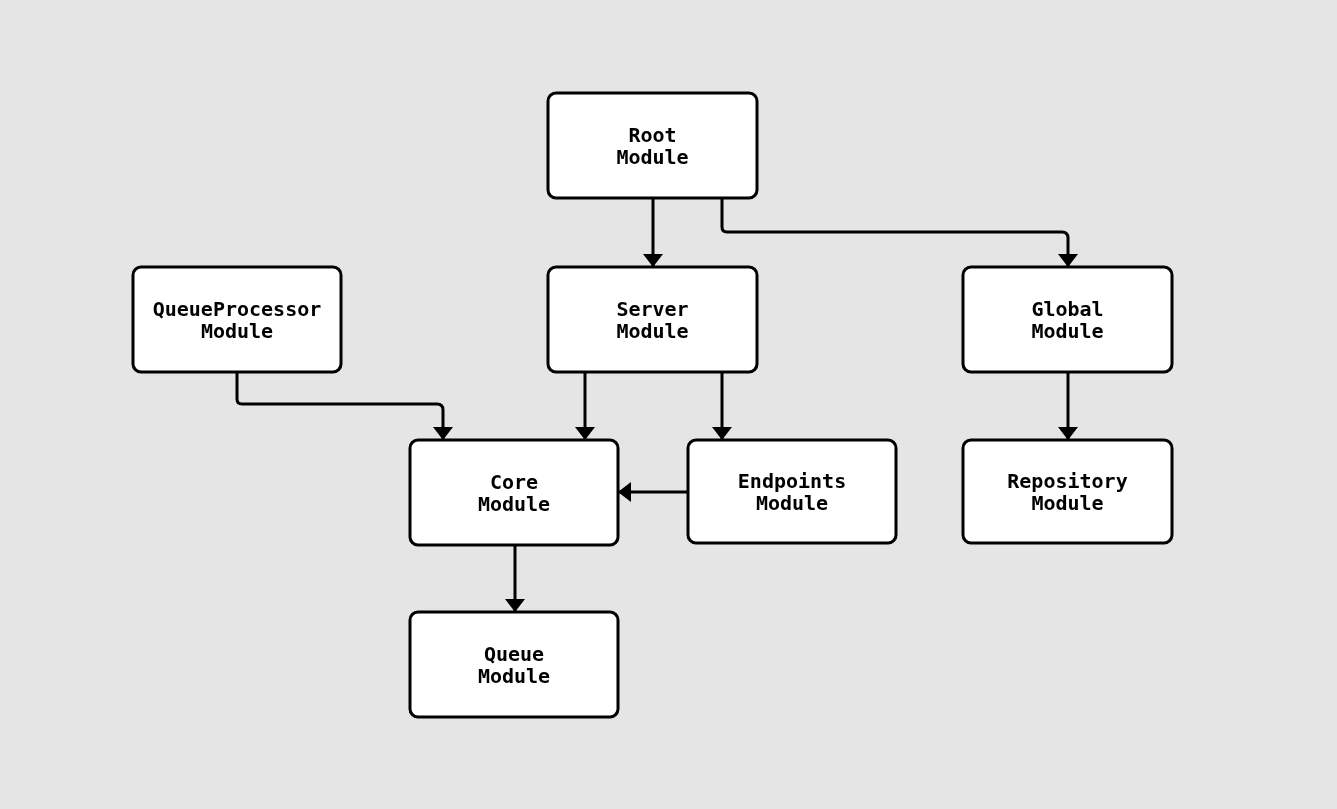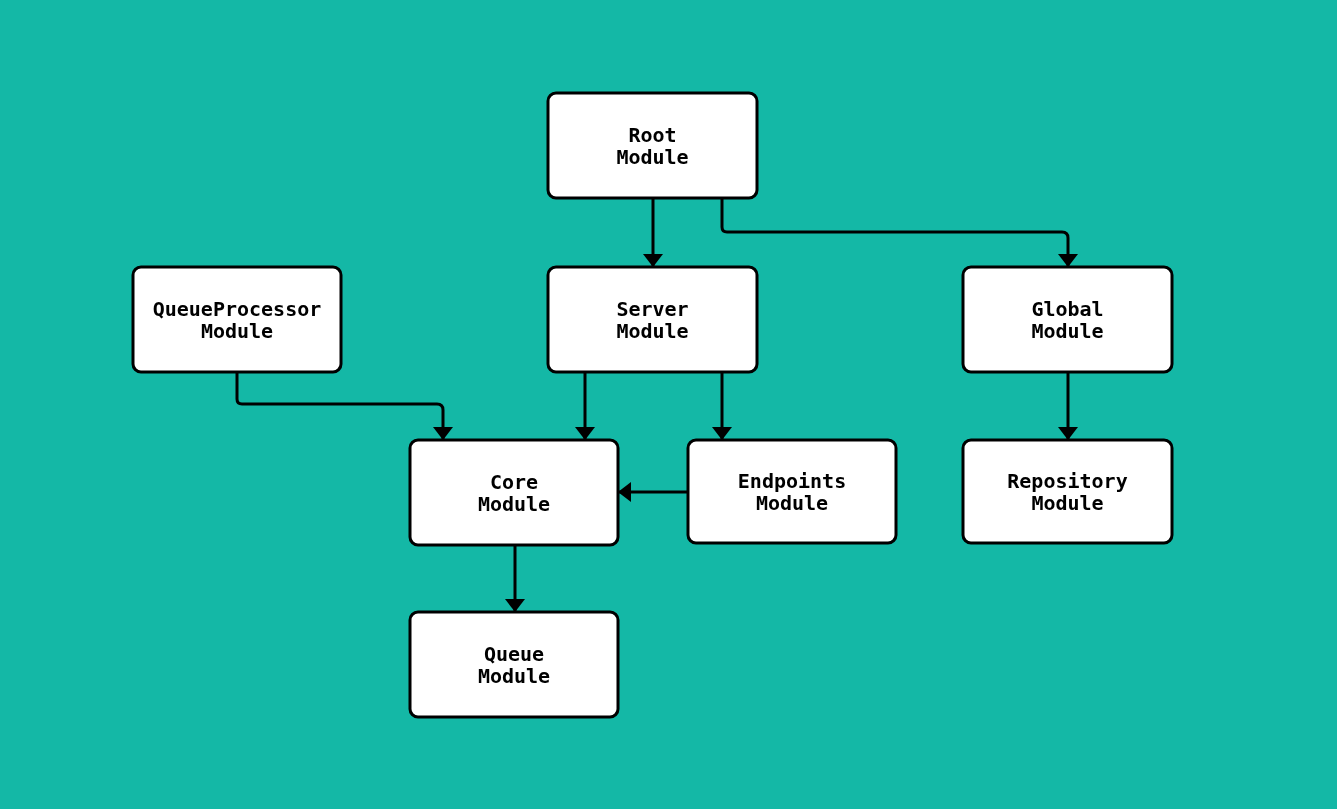--- a/index.html
+++ b/index.html
@@ -4,21 +4,21 @@
 <style>
   html, body {
     margin: 0;
     padding: 0;
     background: #ffffff;
   }
   .canvas {
     position: relative;
     width: 1337px;
     height: 809px;
-    background: #14b8a6;
+    background: #e5e5e5;
     overflow: hidden;
   }
   svg.diagram {
     display: block;
     font-family: "DejaVu Sans Mono", "Liberation Mono", monospace;
   }
   .node-box {
     fill: #ffffff;
     stroke: #000000;
     stroke-width: 3;

